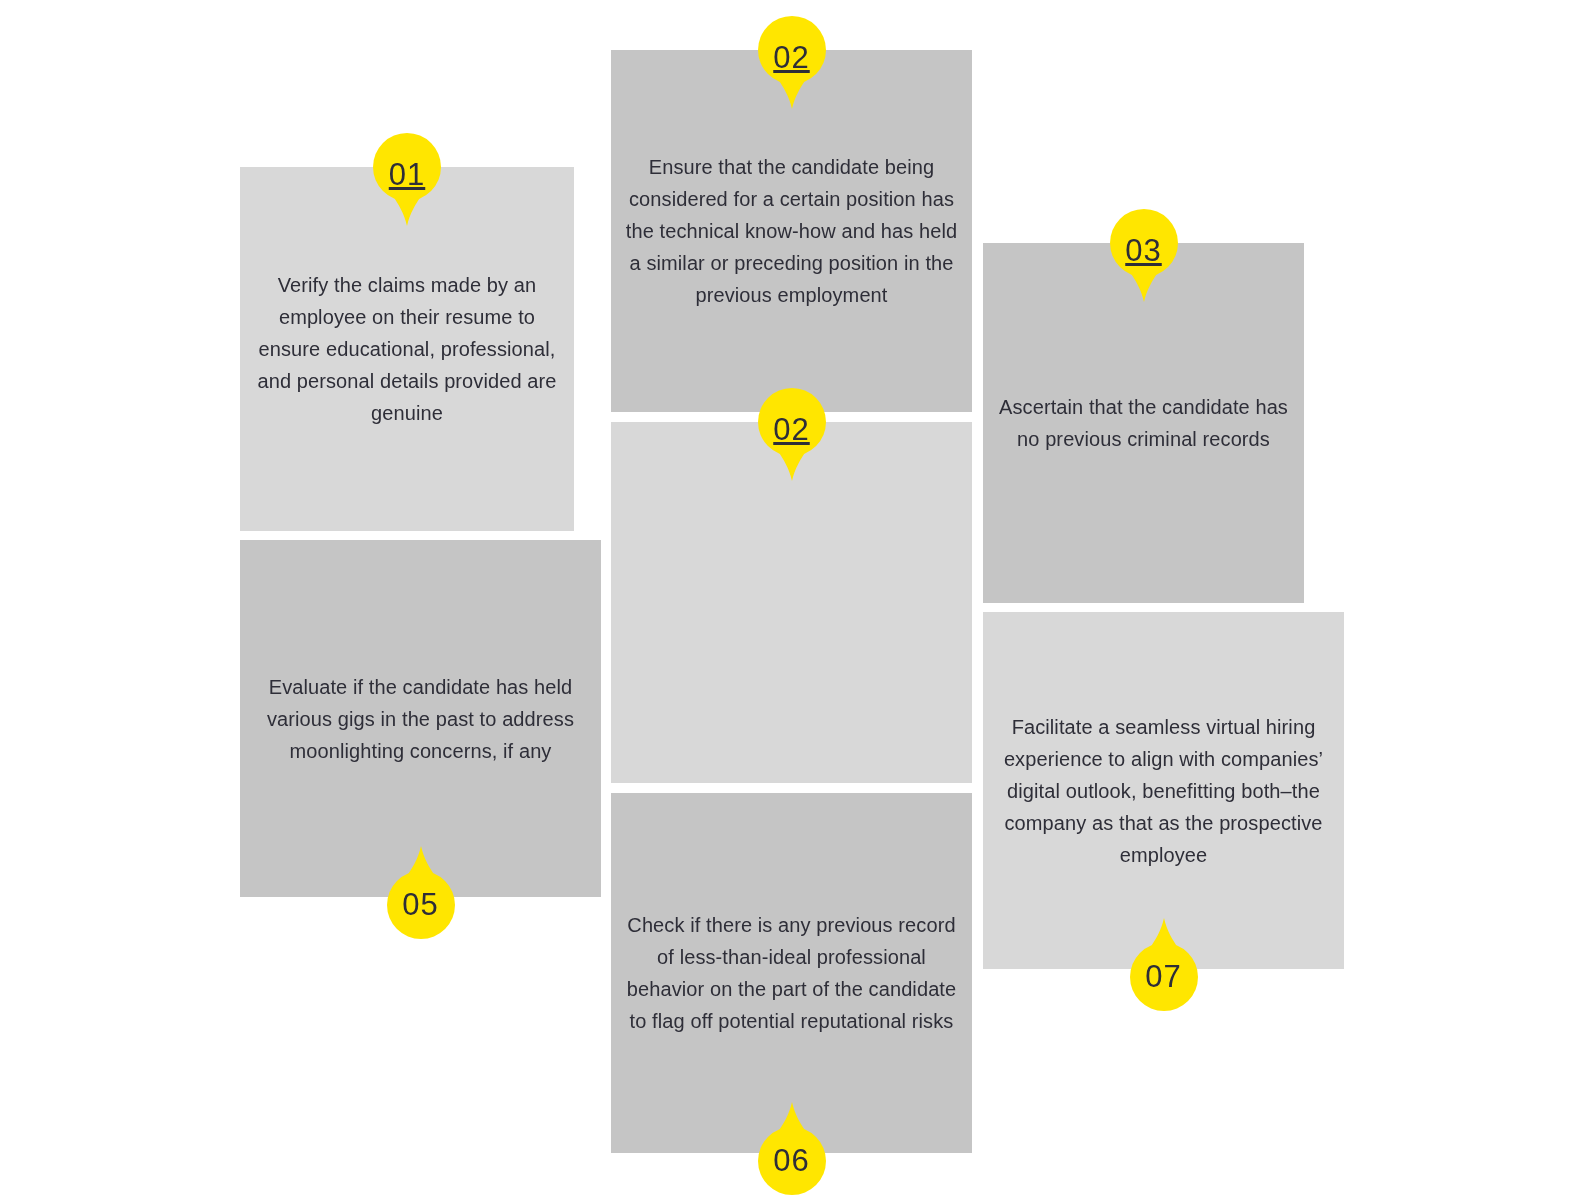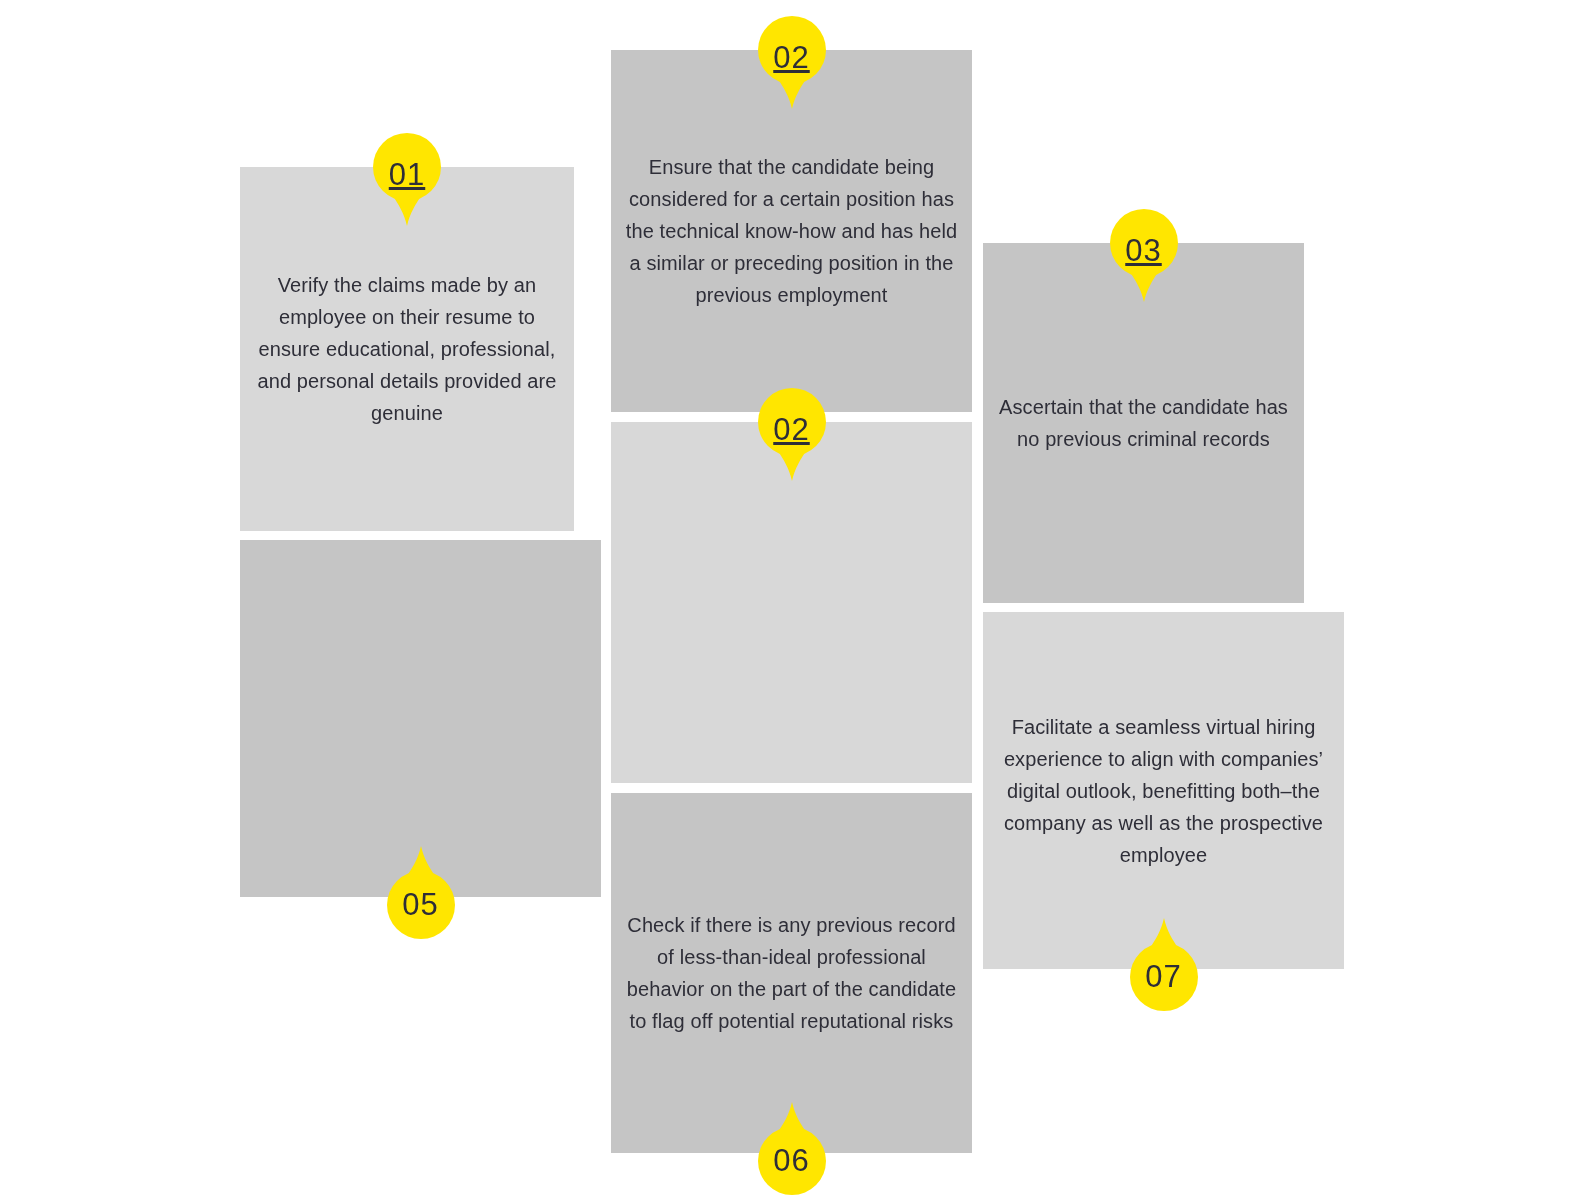--- a/index.html
+++ b/index.html
@@ -110,20 +110,21 @@
   </div>
 
   <div class="box dark" id="box-05">
     <div class="badge badge-bottom">
       <svg class="pin" viewBox="0 0 72 96" aria-hidden="true">
         <path d="M20 36 C28 24 33 16 36 3 C39 16 44 24 52 36 Z"></path>
         <circle cx="36" cy="62" r="34"></circle>
       </svg>
       <span class="badge-num">05</span>
     </div>
+    <p class="box-text">Evaluate if the candidate has held various gigs in the past to address moonlighting concerns, if any</p>
   </div>
 
   <div class="box dark" id="box-06">
     <div class="badge badge-bottom">
       <svg class="pin" viewBox="0 0 72 96" aria-hidden="true">
         <path d="M20 36 C28 24 33 16 36 3 C39 16 44 24 52 36 Z"></path>
         <circle cx="36" cy="62" r="34"></circle>
       </svg>
       <span class="badge-num">06</span>
     </div>
@@ -131,16 +132,16 @@
   </div>
 
   <div class="box light" id="box-07">
     <div class="badge badge-bottom">
       <svg class="pin" viewBox="0 0 72 96" aria-hidden="true">
         <path d="M20 36 C28 24 33 16 36 3 C39 16 44 24 52 36 Z"></path>
         <circle cx="36" cy="62" r="34"></circle>
       </svg>
       <span class="badge-num">07</span>
     </div>
-    <p class="box-text">Facilitate a seamless virtual hiring experience to align with companies’ digital outlook, benefitting both–the company as well as the prospective employee</p>
+    <p class="box-text">Facilitate a seamless virtual hiring experience to align with companies’ digital outlook, benefitting both–the company as that as the prospective employee</p>
   </div>
 
 </div>
 
 </body></html>

